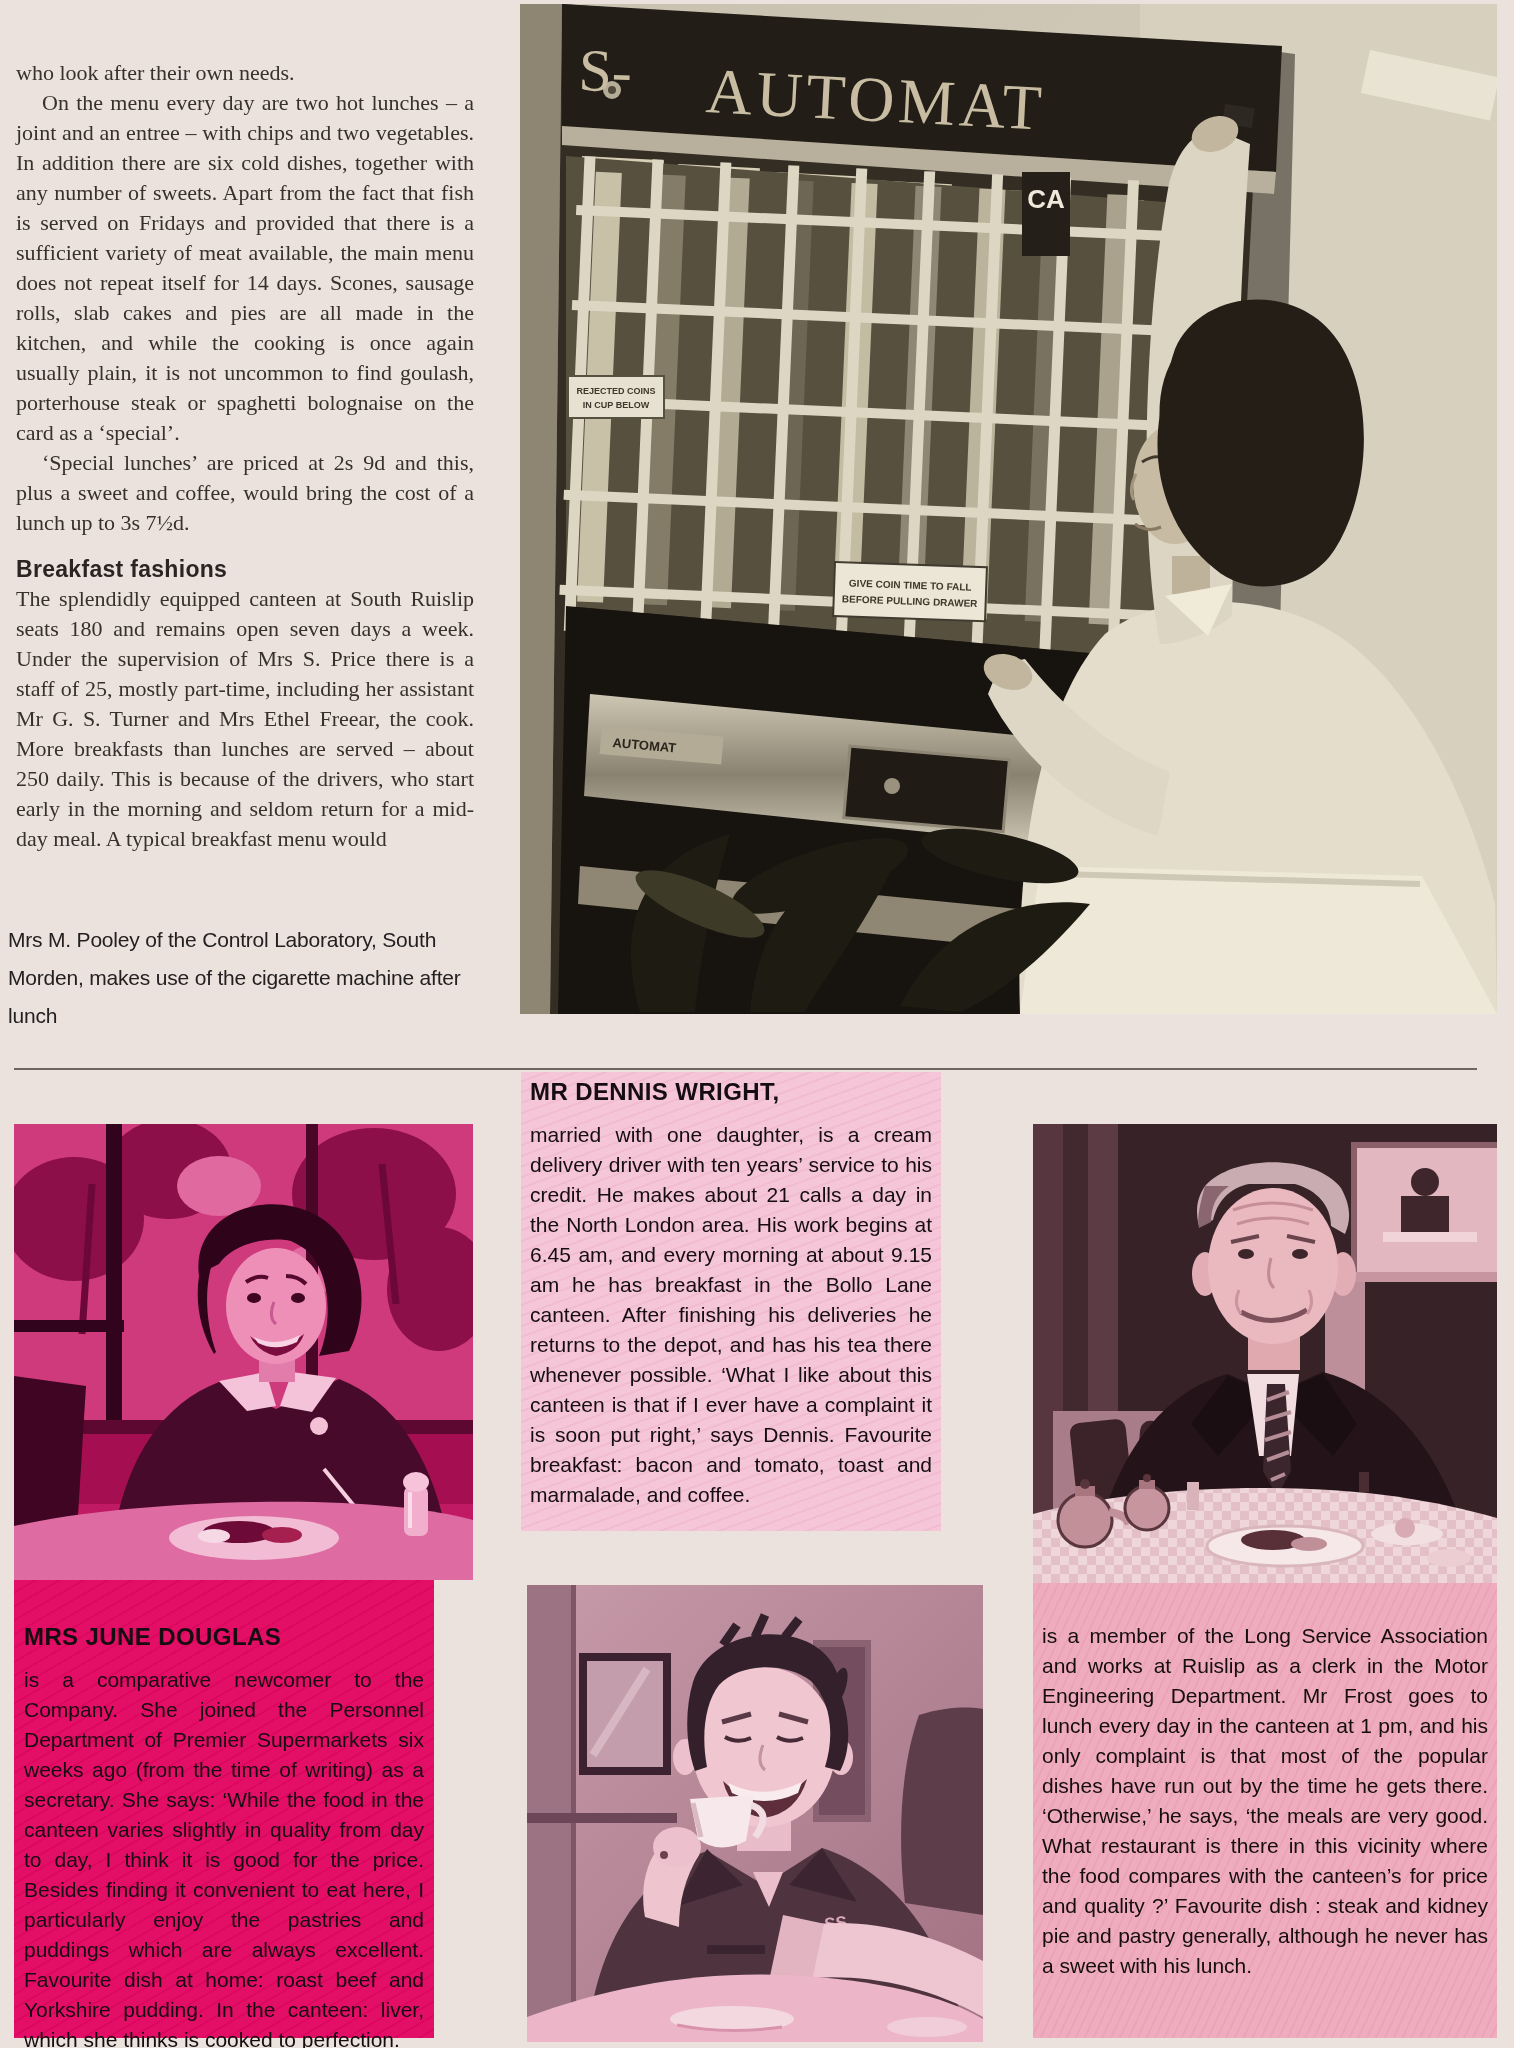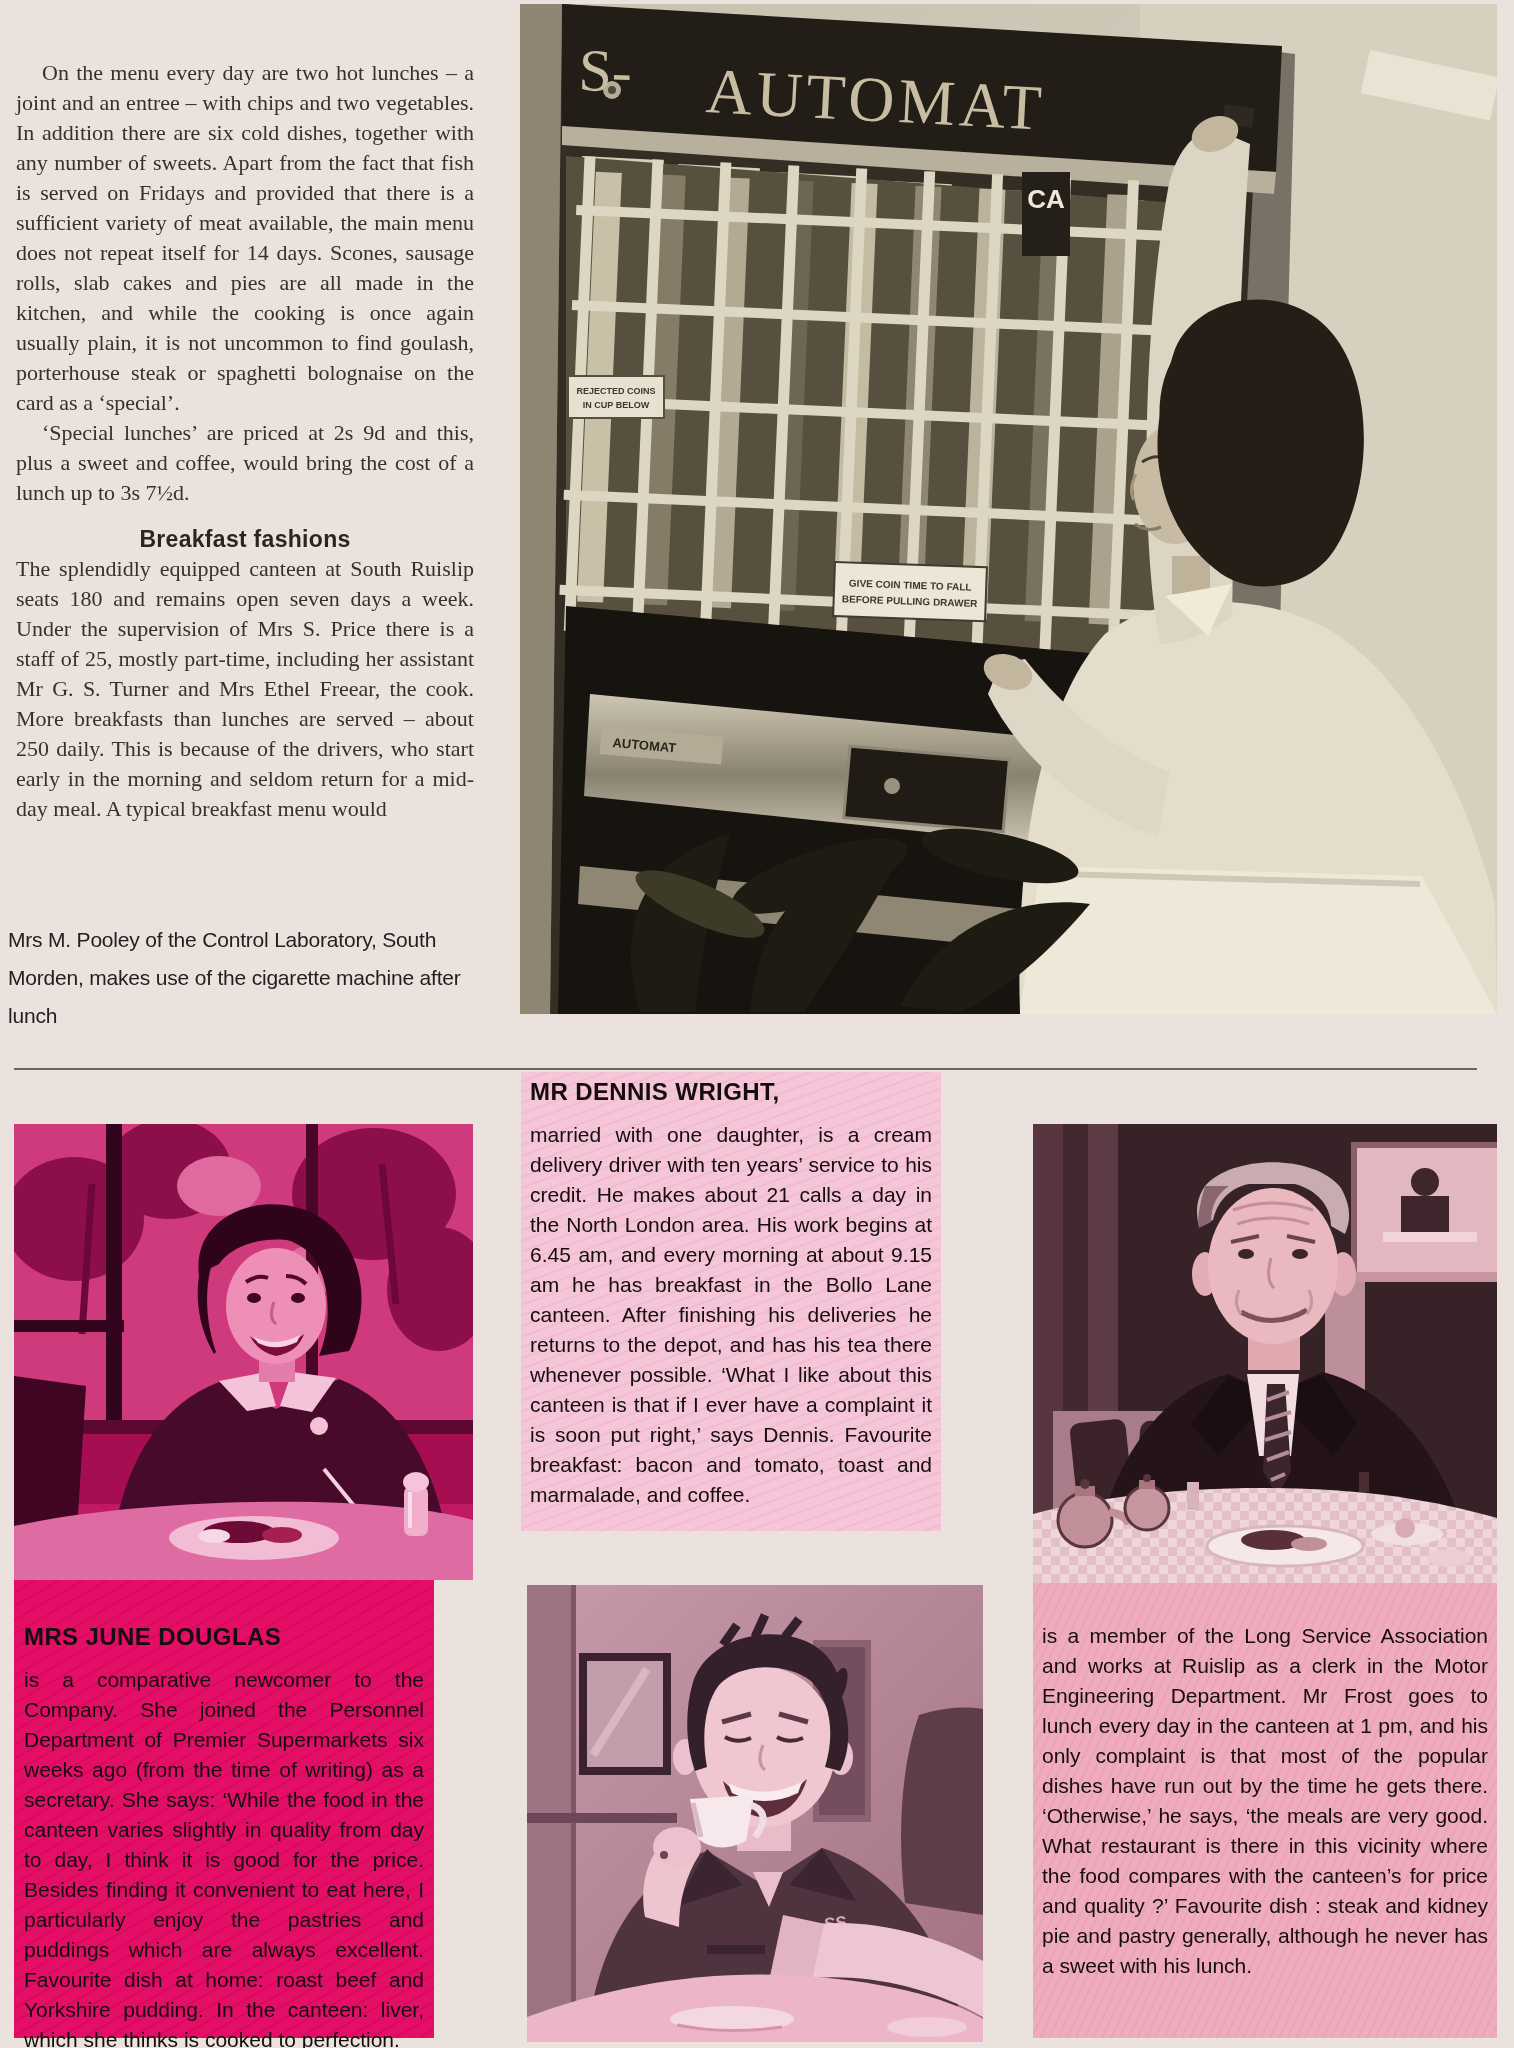--- a/index.html
+++ b/index.html
@@ -14,21 +14,21 @@
     left:16px;top:58px;width:458px;
     font-family:"Liberation Serif",serif;
     font-size:22px;line-height:30px;color:#37302b;
     text-align:justify;
   }
   .article p{margin:0;}
   .article p.indent{text-indent:26px;}
   .article .sect-head{
     font-family:"Liberation Sans",sans-serif;font-weight:700;
     font-size:23px;letter-spacing:.3px;color:#2b2522;
-    margin:16px 0 0 0;line-height:30px;text-align:center;
+    margin:16px 0 0 0;line-height:30px;text-align:left;
   }
   .caption{
     left:8px;top:921px;width:480px;
     font-weight:400;font-size:21px;line-height:38px;letter-spacing:-.2px;
     color:#242022;text-align:left;
   }
   
   .photo{overflow:hidden;}
   .photo svg{display:block;width:100%;height:100%;}
   .photo-automat{left:520px;top:4px;width:977px;height:1010px;}
@@ -59,20 +59,21 @@
   .block-frost{
     left:1033px;top:1583px;width:464px;height:455px;box-sizing:border-box;
     padding:38px 9px 0 9px;
     background:repeating-linear-gradient(115deg,#efacbe 0 6px,#eba4b7 6px 8px);
   }
 </style>
 </head>
 <body>
 
 <div class="abs article">
+  <p>who look after their own needs.</p>
   <p class="indent">On the menu every day are two hot lunches – a joint and an entree – with chips and two vegetables. In addition there are six cold dishes, together with any number of sweets. Apart from the fact that fish is served on Fridays and provided that there is a sufficient variety of meat available, the main menu does not repeat itself for 14 days. Scones, sausage rolls, slab cakes and pies are all made in the kitchen, and while the cooking is once again usually plain, it is not uncommon to find goulash, porterhouse steak or spaghetti bolognaise on the card as a ‘special’.</p>
   <p class="indent">‘Special lunches’ are priced at 2s 9d and this, plus a sweet and coffee, would bring the cost of a lunch up to 3s 7½d.</p>
   <p class="sect-head">Breakfast fashions</p>
   <p>The splendidly equipped canteen at South Ruislip seats 180 and remains open seven days a week. Under the supervision of Mrs S. Price there is a staff of 25, mostly part-time, including her assistant Mr G. S. Turner and Mrs Ethel Freear, the cook. More breakfasts than lunches are served – about 250 daily. This is because of the drivers, who start early in the morning and seldom return for a mid-day meal. A typical breakfast menu would</p>
 </div>
 
 <div class="abs caption">Mrs M. Pooley of the Control Laboratory, South Morden, makes use of the cigarette machine after lunch</div>
 
 <div class="abs photo photo-automat">
   <svg viewBox="0 0 977 1010" preserveAspectRatio="none">

